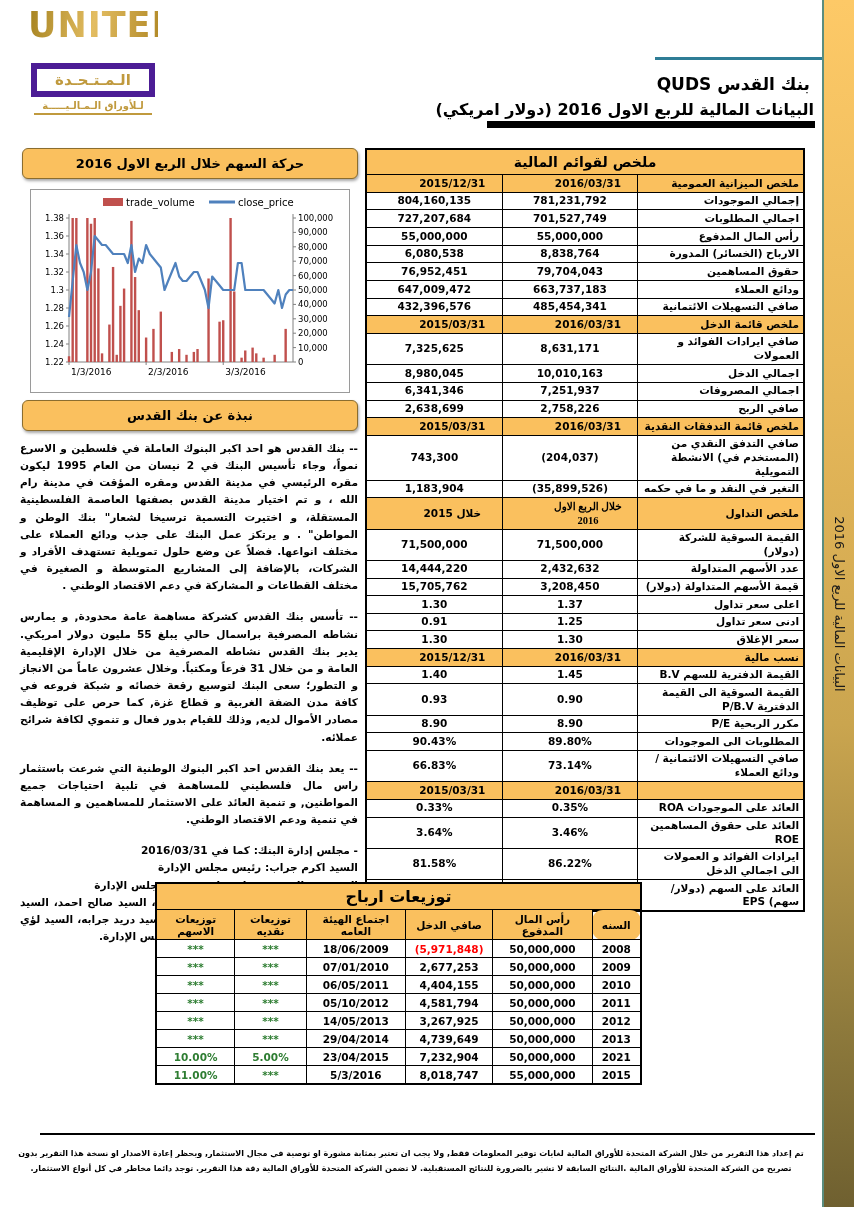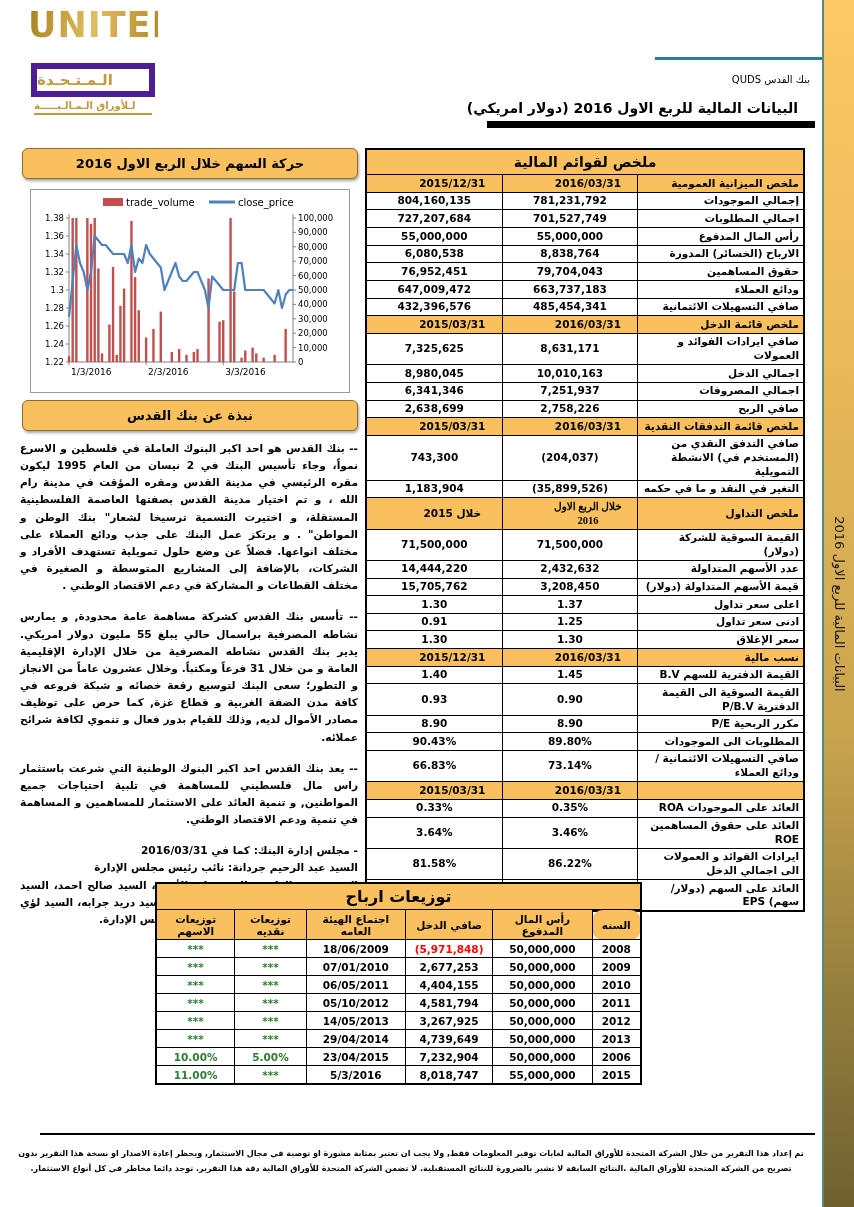--- a/index.html
+++ b/index.html
@@ -5,32 +5,32 @@
   html,body{margin:0;padding:0;background:#fff;}
   .page{position:relative;width:854px;height:1207px;background:#fff;overflow:hidden;
         font-family:"DejaVu Sans","Liberation Sans",sans-serif;color:#000;}
   
   .sidebar{position:absolute;top:0;right:0;width:30px;height:1207px;
            background:linear-gradient(180deg,#fdc967 0%,#e9b95a 30%,#caa54f 60%,#8e7a3c 85%,#6f6030 100%);
            border-left:2px solid #5b8d7f;}
   .sidebar-label{position:absolute;left:50%;top:50%;transform:translate(-50%,-50%) rotate(90deg);
                  white-space:nowrap;font-size:13px;color:#1a1a1a;}
   
-  .logo{position:absolute;left:28px;top:8px;width:130px;}
+  .logo{position:absolute;left:28px;top:8px;width:130px;text-align:center;}
   .logo-en{font-size:35px;font-weight:bold;letter-spacing:1px;line-height:1;
            background:linear-gradient(100deg,#a5821f,#e3bd62,#b28a28);-webkit-background-clip:text;
            background-clip:text;color:transparent;}
   .logo-ar{margin:20px auto 0;width:112px;border:6px solid #4c1d95;color:#c09a3e;font-weight:bold;
            font-size:15px;padding:2px 0;}
   .logo-sub{margin:3px auto 0;width:118px;color:#c09a3e;font-size:10px;font-weight:bold;
             border-bottom:2px solid #c09a3e;padding-bottom:2px;}
   
   .teal-line{position:absolute;left:655px;top:57px;width:169px;height:3px;background:#2e7d96;}
-  .hdr-company{position:absolute;right:44px;top:74px;font-size:10px;font-weight:normal;direction:rtl;}
-  .hdr-subtitle{position:absolute;right:56px;top:100px;font-size:14px;font-weight:bold;direction:rtl;}
+  .hdr-company{position:absolute;right:44px;top:74px;font-size:17px;font-weight:bold;direction:rtl;}
+  .hdr-subtitle{position:absolute;right:40px;top:100px;font-size:16px;font-weight:bold;direction:rtl;}
   .black-line{position:absolute;left:487px;top:121px;width:328px;height:7px;background:#000;}
   
   .gold-box{position:absolute;left:22px;width:334px;height:29px;background:#fac05e;
             border:1px solid #8a6d2f;border-radius:6px;box-shadow:1px 2px 3px rgba(0,0,0,.35);
             text-align:center;line-height:29px;font-weight:bold;font-size:13px;direction:rtl;}
   
   .chart-box{position:absolute;left:30px;top:189px;width:318px;height:202px;border:1px solid #9a9a9a;background:#fff;}
   
   .about{position:absolute;left:20px;top:440px;width:338px;direction:rtl;text-align:justify;
          font-size:10.6px;font-weight:bold;line-height:1.62;}
@@ -172,20 +172,21 @@
         <text x="207" y="16" font-size="10" fill="#000">close_price</text>
       </svg>
   </div>
 
   <div class="gold-box" style="top:400px;">نبذة عن بنك القدس</div>
   <div class="about" id="about-text">
       <p>-- بنك القدس هو احد اكبر البنوك العاملة في فلسطين و الاسرع نمواً، وجاء تأسيس البنك في 2 نيسان من العام 1995 ليكون مقره الرئيسي في مدينة القدس ومقره المؤقت في مدينة رام الله ، و تم اختيار مدينة القدس بصفتها العاصمة الفلسطينية المستقلة، و اختيرت التسمية ترسيخا لشعار" بنك الوطن و المواطن" . و يرتكز عمل البنك على جذب ودائع العملاء على مختلف انواعها. فضلاً عن وضع حلول تمويلية تستهدف الأفراد و الشركات، بالإضافة إلى المشاريع المتوسطة و الصغيرة في مختلف القطاعات و المشاركة في دعم الاقتصاد الوطني .</p>
       <p>-- تأسس بنك القدس كشركة مساهمة عامة محدودة, و يمارس نشاطه المصرفية براسمال حالي يبلغ 55 مليون دولار امريكي. يدير بنك القدس نشاطه المصرفية من خلال الإدارة الإقليمية العامة و من خلال 31 فرعاً ومكتباً. وخلال عشرون عاماً من الانجاز و التطور؛ سعى البنك لتوسيع رقعة خصائه و شبكة فروعه في كافة مدن الضفة الغربية و قطاع غزة, كما حرص على توظيف مصادر الأموال لديه, وذلك للقيام بدور فعال و تنموي لكافة شرائح عملائه.</p>
       <p>-- يعد بنك القدس احد اكبر البنوك الوطنية التي شرعت باستثمار راس مال فلسطيني للمساهمة في تلبية احتياجات جميع المواطنين, و تنمية العائد على الاستثمار للمساهمين و المساهمة في تنمية ودعم الاقتصاد الوطني.</p>
       <div class="board-title">- مجلس إدارة البنك: كما في 2016/03/31</div>
+      <div class="board-line">السيد اكرم جراب: رئيس مجلس الإدارة</div>
       <div class="board-line">السيد عبد الرحيم جردانة: نائب رئيس مجلس الإدارة</div>
       <div class="board-line">السيدة ربى العلمي، السيد وليد الأحمد، السيد صالح احمد، السيد منتصر الدواس، السيد ماهد بسوسر، السيد دريد جرابه، السيد لؤي قراس، السيد معين البازجي: اعضاء مجلس الإدارة.</div>
     </div>
 
   <table class="fin" style="border:2px solid #000;">
     <tbody id="fin-body">
         <tr>
           <td class="gt" colspan="3">ملخص لقوائم المالية</td>
         </tr>
         <tr class="gh">
@@ -416,21 +417,21 @@
         </tr>
         <tr>
           <td>2013</td>
           <td>50,000,000</td>
           <td>4,739,649</td>
           <td>29/04/2014</td>
           <td style="color: rgb(46, 125, 50);">***</td>
           <td style="color: rgb(46, 125, 50);">***</td>
         </tr>
         <tr>
-          <td>2006</td>
+          <td>2021</td>
           <td>50,000,000</td>
           <td>7,232,904</td>
           <td>23/04/2015</td>
           <td style="color: rgb(46, 125, 50);">5.00%</td>
           <td style="color: rgb(46, 125, 50);">10.00%</td>
         </tr>
         <tr>
           <td>2015</td>
           <td>55,000,000</td>
           <td>8,018,747</td>

